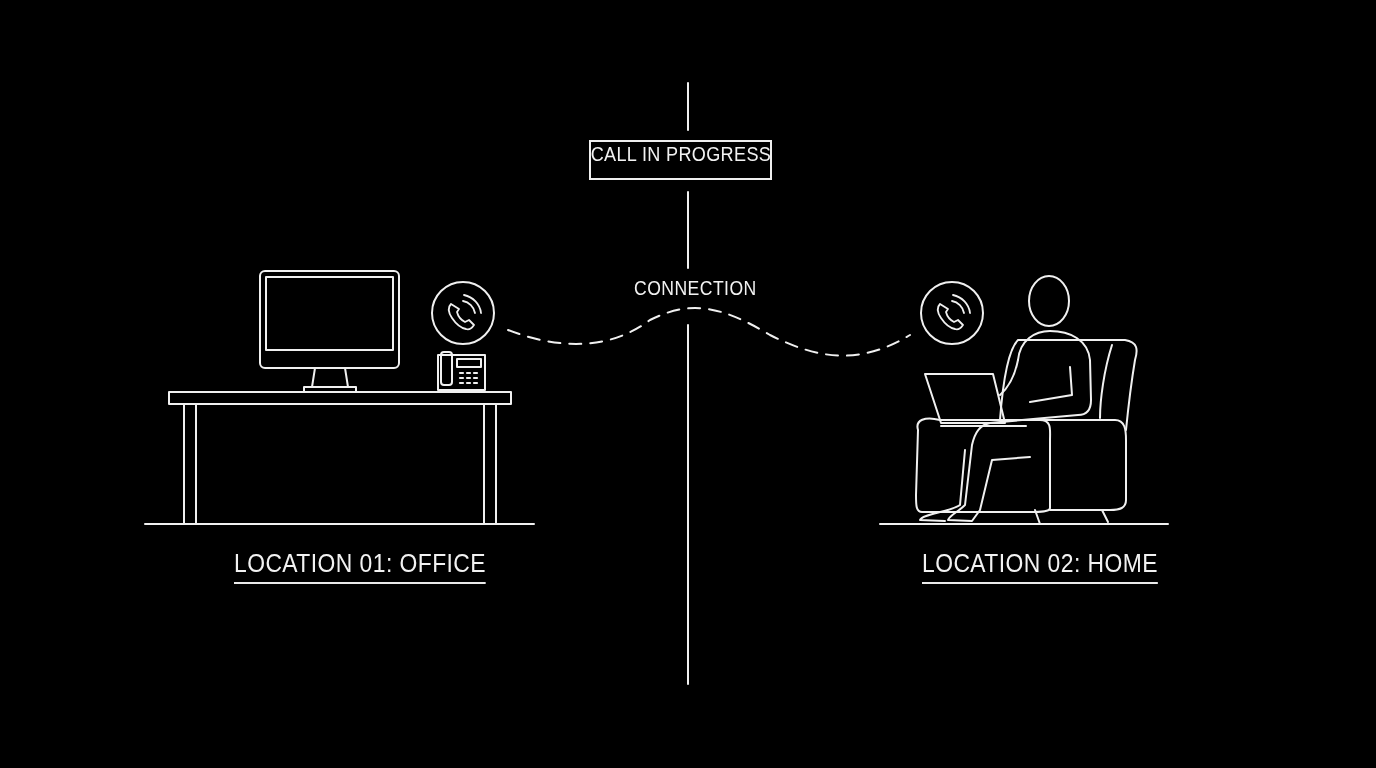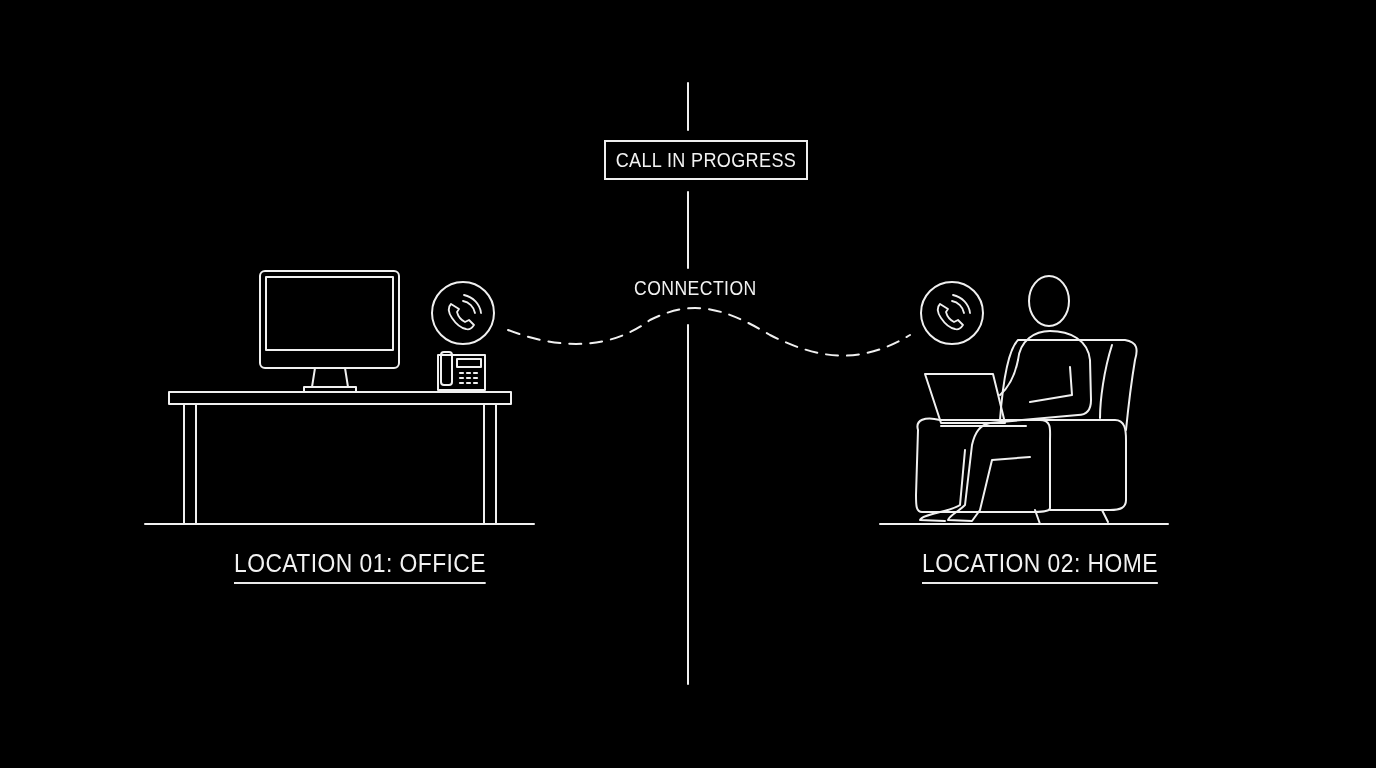--- a/index.html
+++ b/index.html
@@ -1,19 +1,19 @@
 <!DOCTYPE html>
 <html><head>
   <meta charset="utf-8">
   <style>
     html, body { margin: 0; padding: 0; background: #000000; }
     body { width: 1376px; height: 768px; position: relative; overflow: hidden; font-family: "Liberation Sans", sans-serif; }
     svg.scene { position: absolute; left: 0; top: 0; width: 1376px; height: 768px; }
     .lbl { position: absolute; color: #f2f2f2; font-family: "Liberation Sans", sans-serif; white-space: nowrap; letter-spacing: 0.5px; transform: scaleX(0.88); transform-origin: left center; }
-    .status-box { position: absolute; left: 604px; top: 140px; width: 204px; height: 40px; border: 2px solid #efefef; box-sizing: border-box; display: flex; align-items: center; justify-content: center; background: #000; }
+    .status-box { position: absolute; left: 589px; top: 140px; width: 183px; height: 40px; border: 2px solid #efefef; box-sizing: border-box; display: flex; justify-content: center; background: #000; }
     .status-box span { color: #f2f2f2; font-size: 21px; letter-spacing: 0.4px; transform: scaleX(0.86); display: inline-block; white-space: nowrap; }
     .conn { left: 634px; top: 277px; font-size: 20px; }
     .loc { font-size: 26px; padding-bottom: 3px; border-bottom: 2px solid #eaeaea; }
     .loc1 { left: 234px; top: 548px; }
     .loc2 { left: 922px; top: 548px; }
   </style>
 </head>
 <body>
 
 <svg class="scene" viewBox="0 0 1376 768" xmlns="http://www.w3.org/2000/svg" fill="none" stroke="#f0f0f0" stroke-width="2" stroke-linecap="round" stroke-linejoin="round">

